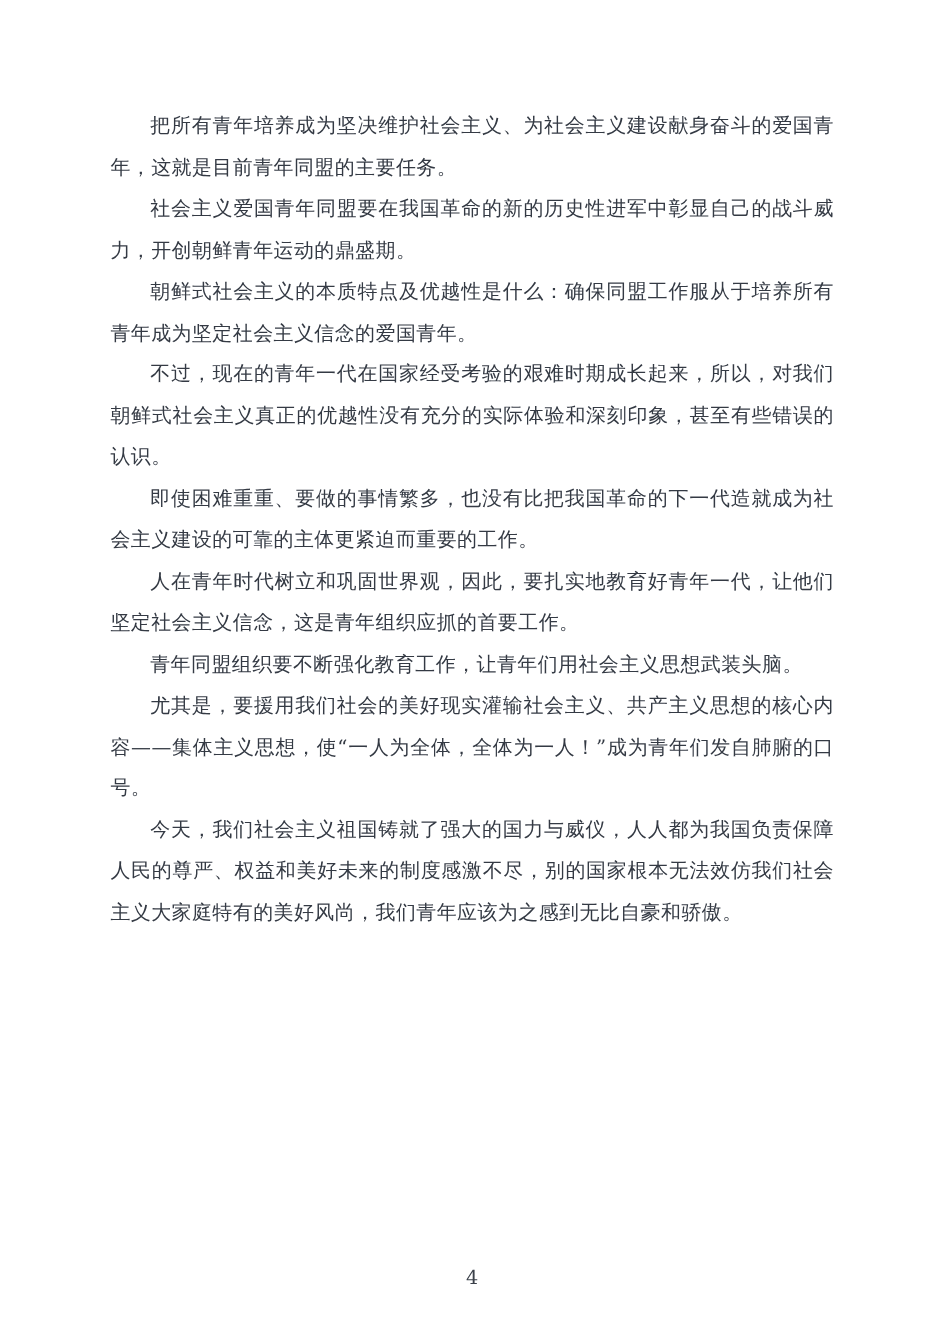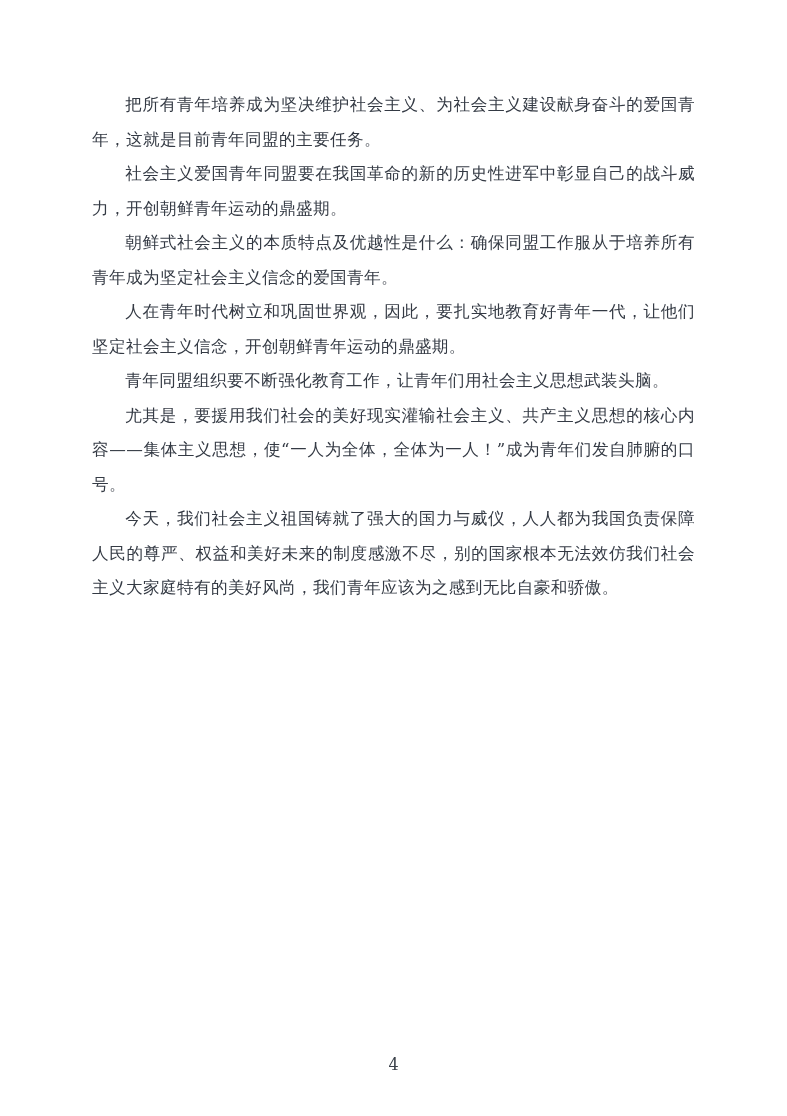--- a/index.html
+++ b/index.html
@@ -46,19 +46,21 @@
   }
 </style>
 </head>
 <body>
 
 <div class="page">
   <div class="body-text">
     <p class="para">把所有青年培养成为坚决维护社会主义、为社会主义建设献身奋斗的爱国青年，这就是目前青年同盟的主要任务。</p>
     <p class="para">社会主义爱国青年同盟要在我国革命的新的历史性进军中彰显自己的战斗威力，开创朝鲜青年运动的鼎盛期。</p>
     <p class="para">朝鲜式社会主义的本质特点及优越性是什么：确保同盟工作服从于培养所有青年成为坚定社会主义信念的爱国青年。</p>
-    <p class="para">人在青年时代树立和巩固世界观，因此，要扎实地教育好青年一代，让他们坚定社会主义信念，开创朝鲜青年运动的鼎盛期。</p>
+    <p class="para">不过，现在的青年一代在国家经受考验的艰难时期成长起来，所以，对我们朝鲜式社会主义真正的优越性没有充分的实际体验和深刻印象，甚至有些错误的认识。</p>
+    <p class="para">即使困难重重、要做的事情繁多，也没有比把我国革命的下一代造就成为社会主义建设的可靠的主体更紧迫而重要的工作。</p>
+    <p class="para">人在青年时代树立和巩固世界观，因此，要扎实地教育好青年一代，让他们坚定社会主义信念，这是青年组织应抓的首要工作。</p>
     <p class="para">青年同盟组织要不断强化教育工作，让青年们用社会主义思想武装头脑。</p>
     <p class="para">尤其是，要援用我们社会的美好现实灌输社会主义、共产主义思想的核心内容——集体主义思想，使“一人为全体，全体为一人！”成为青年们发自肺腑的口号。</p>
     <p class="para">今天，我们社会主义祖国铸就了强大的国力与威仪，人人都为我国负责保障人民的尊严、权益和美好未来的制度感激不尽，别的国家根本无法效仿我们社会主义大家庭特有的美好风尚，我们青年应该为之感到无比自豪和骄傲。</p>
   </div>
   <div class="page-number">4</div>
 </div>
 
 </body></html>

